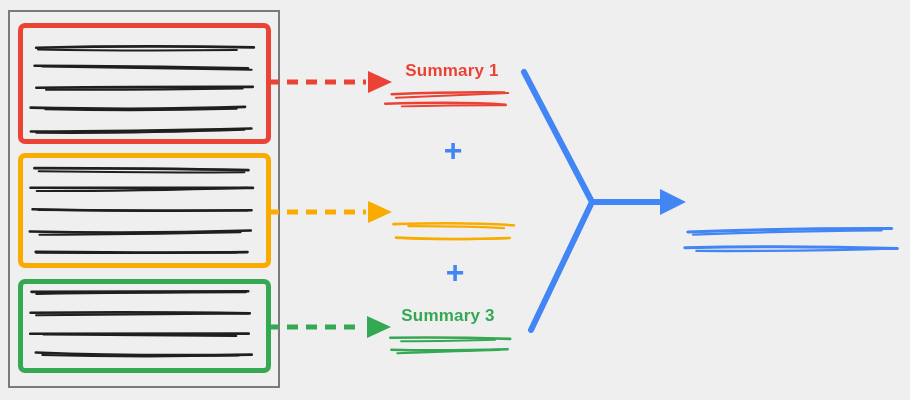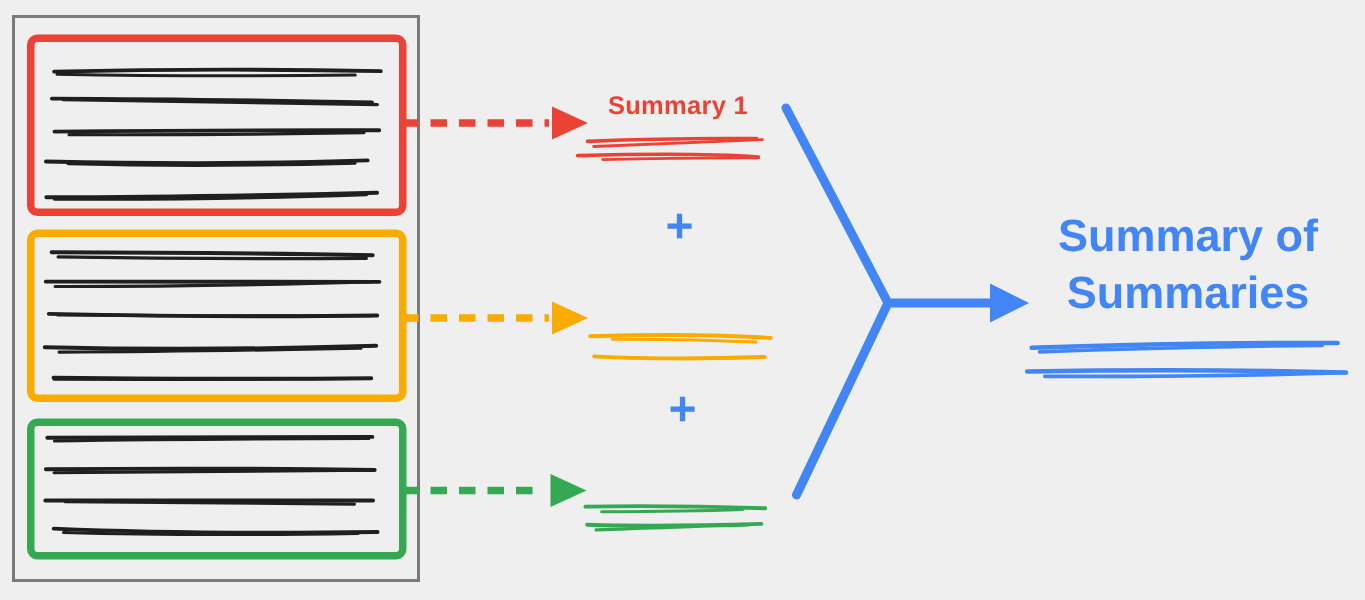--- a/index.html
+++ b/index.html
@@ -122,18 +122,18 @@
         <path d="M 391.41083676268863 349.80858710562416 Q 438.97484567901233 351.2257261659808 507.58929183813444 349.26045781893004" stroke="var(--c-green)" stroke-width="2.6" fill="none" stroke-linecap="round"></path>
         <path d="M 397.3399176954733 353.2594873113855 Q 462.8112911522634 350.86024262688613 499.1471193415638 349.9118595679012" stroke="var(--c-green)" stroke-width="2.08" fill="none" stroke-linecap="round"></path>
         <path d="M 687.8087791495199 231.8764060356653 Q 787.654475308642 228.30655949931412 891.7719050068587 228.6092438271605" stroke="var(--c-blue)" stroke-width="3" fill="none" stroke-linecap="round"></path>
         <path d="M 693.1220164609053 234.58764574759945 Q 796.0802211934157 230.853936042524 881.5479423868313 230.3265406378601" stroke="var(--c-blue)" stroke-width="2.4000000000000004" fill="none" stroke-linecap="round"></path>
         <path d="M 684.7993141289437 247.6923731138546 Q 792.0007716049382 245.58739283264745 897.3619255829904 248.3876594650206" stroke="var(--c-blue)" stroke-width="3" fill="none" stroke-linecap="round"></path>
         <path d="M 696.459670781893 250.8861745541838 Q 808.4972993827159 251.34392575445816 896.9117283950617 248.3930735596708" stroke="var(--c-blue)" stroke-width="2.4000000000000004" fill="none" stroke-linecap="round"></path>
       </g>
   </svg>
 
   <div class="lbl l1">Summary 1</div>
+  <div class="lbl l3">Summary 3</div>
 
   <div class="plus p1">+</div>
   <div class="plus p2">+</div>
 
-  <div class="final">Summary of Summaries</div>
 </div>
 
 </body></html>

